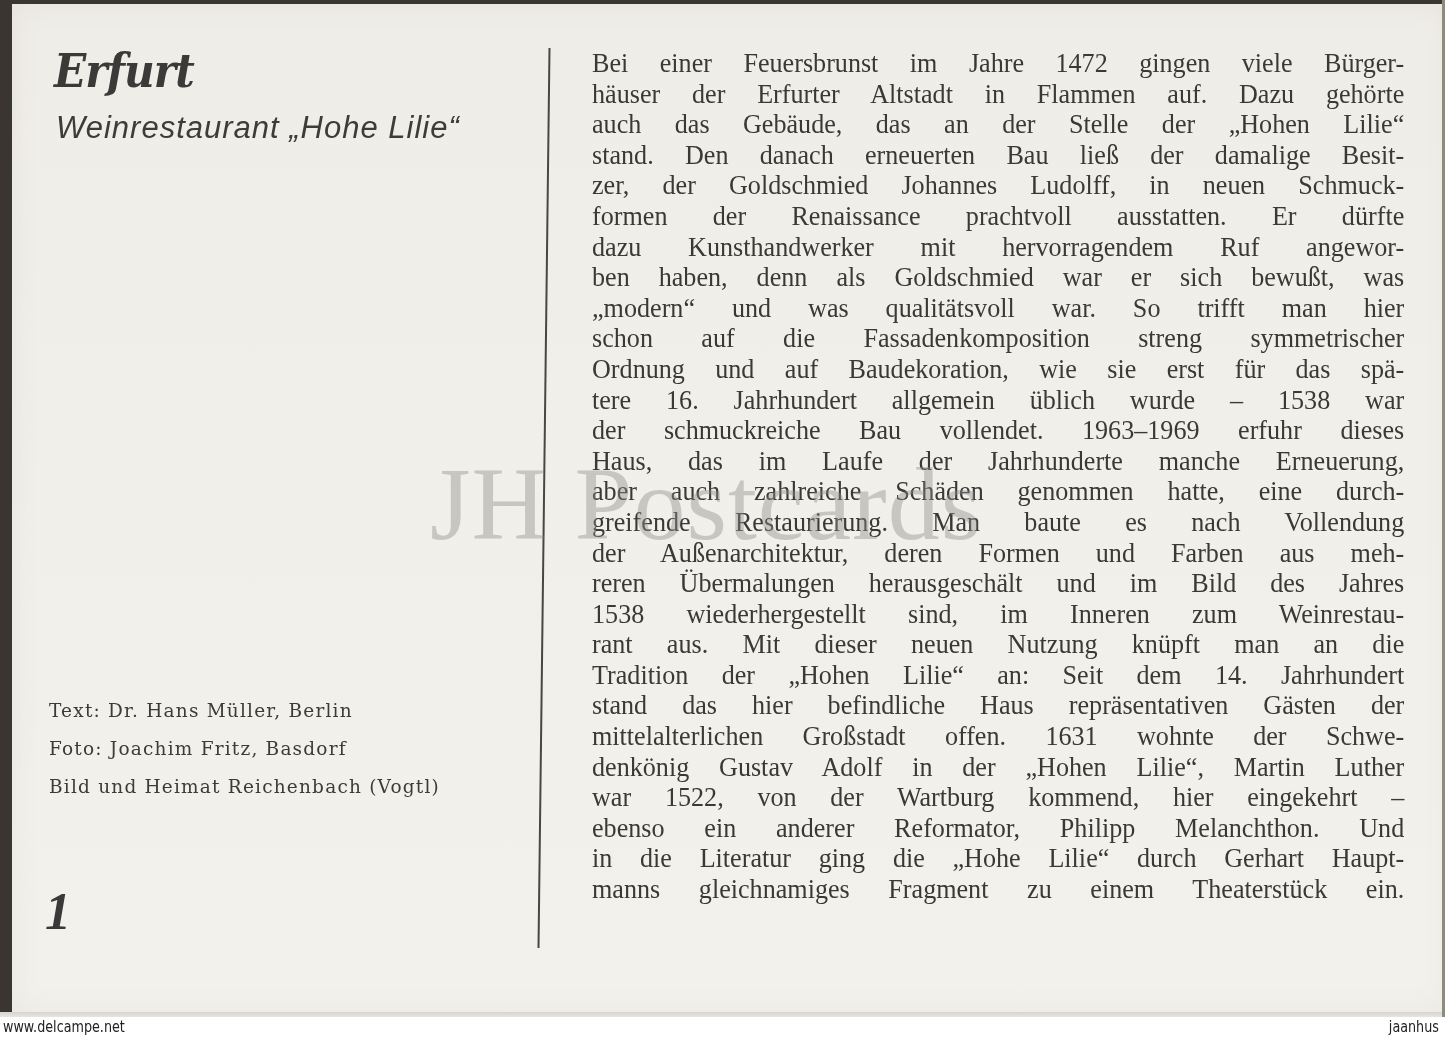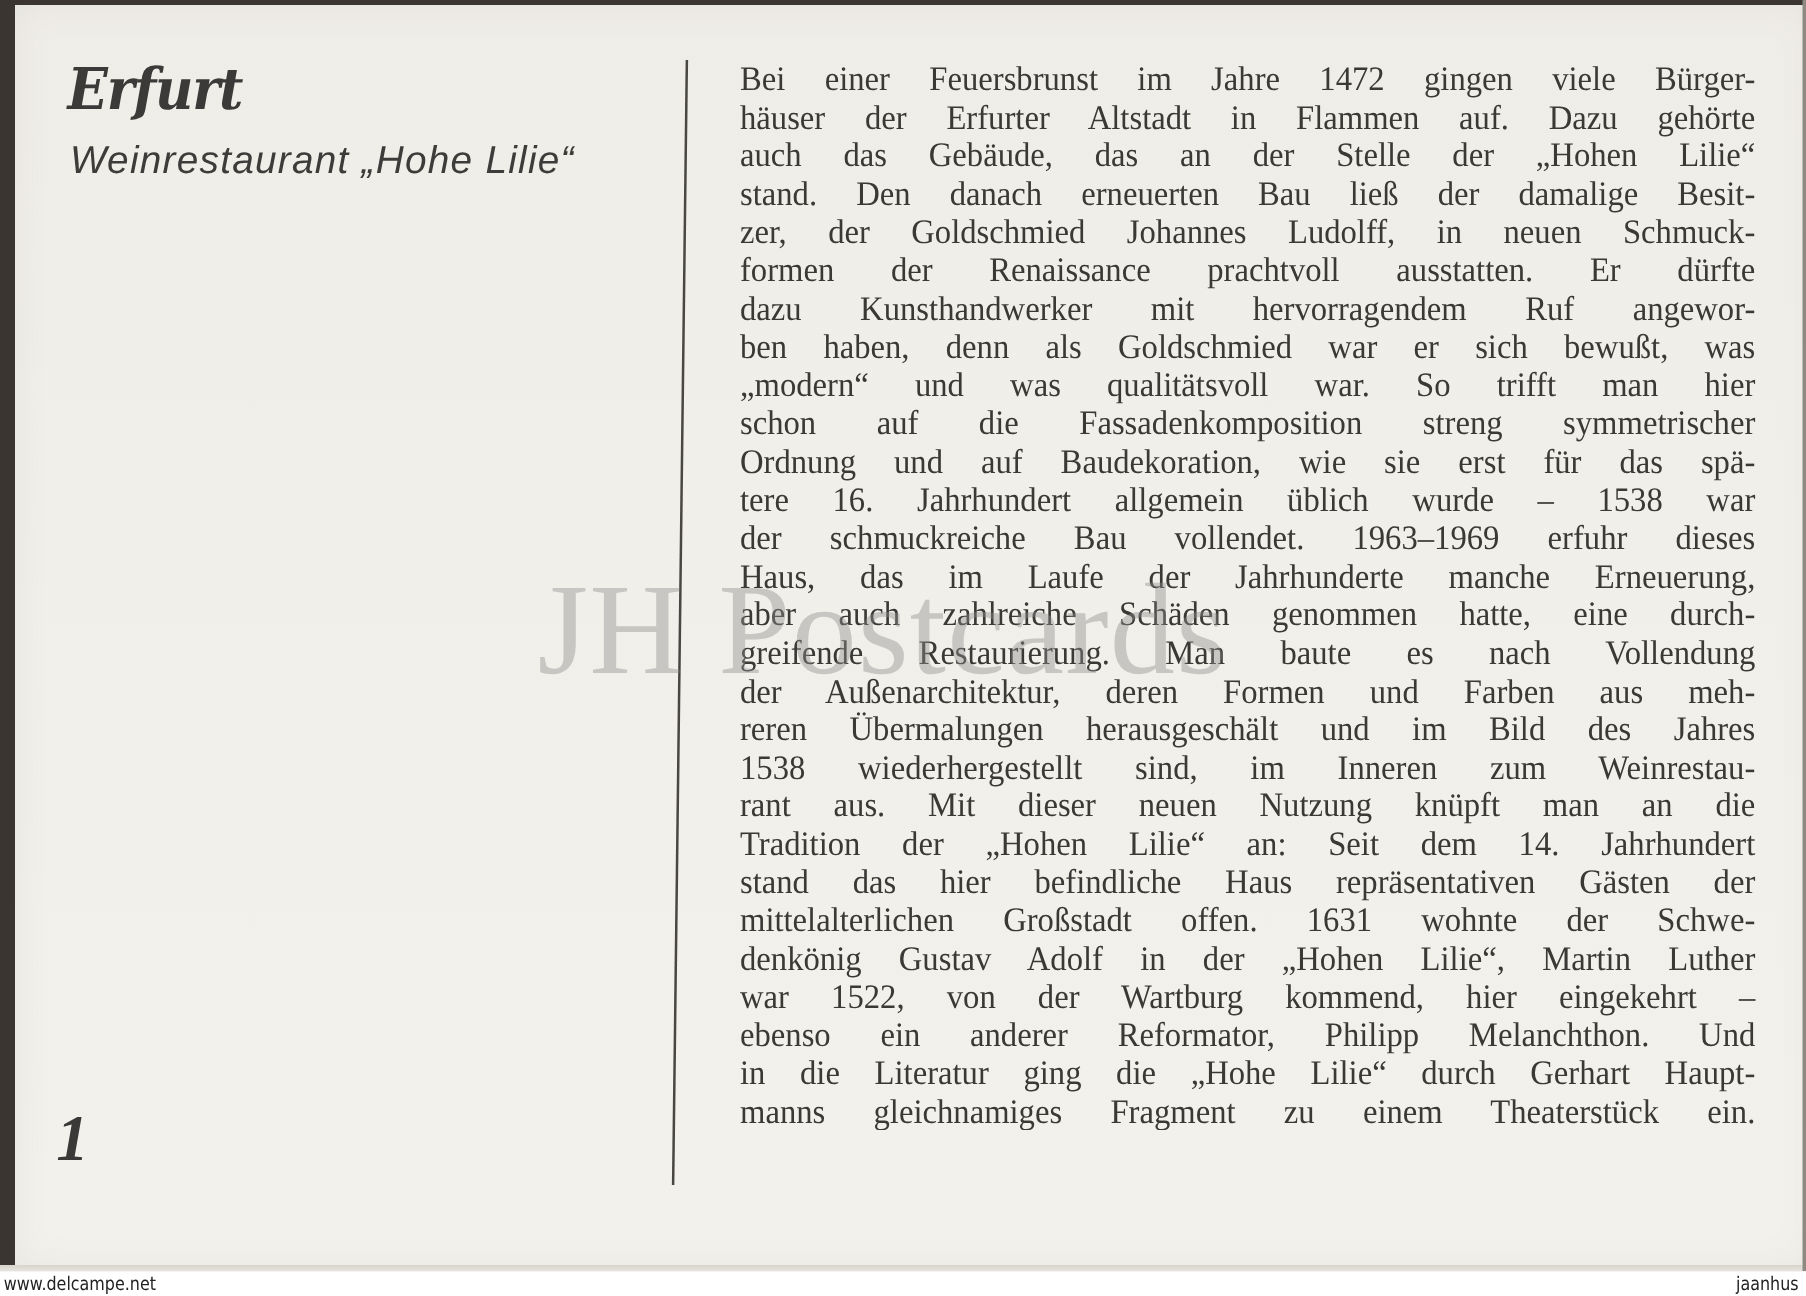--- a/index.html
+++ b/index.html
@@ -158,20 +158,25 @@
   </style>
 </head>
 <body>
 
 <div class="scan">
   <div class="card">
 
     <h1 class="title">Erfurt</h1>
     <h2 class="subtitle">Weinrestaurant „Hohe Lilie“</h2>
 
+    <div class="credits">
+      <div class="credit-line">Text: Dr. Hans Müller, Berlin</div>
+      <div class="credit-line">Foto: Joachim Fritz, Basdorf</div>
+      <div class="credit-line">Bild und Heimat Reichenbach (Vogtl)</div>
+    </div>
 
     <div class="card-number">1</div>
 
     <div class="divider"></div>
 
     <div class="body-text">
       <span class="body-line">Bei einer Feuersbrunst im Jahre 1472 gingen viele Bürger-</span>
       <span class="body-line">häuser der Erfurter Altstadt in Flammen auf. Dazu gehörte</span>
       <span class="body-line">auch das Gebäude, das an der Stelle der „Hohen Lilie“</span>
       <span class="body-line">stand. Den danach erneuerten Bau ließ der damalige Besit-</span>

